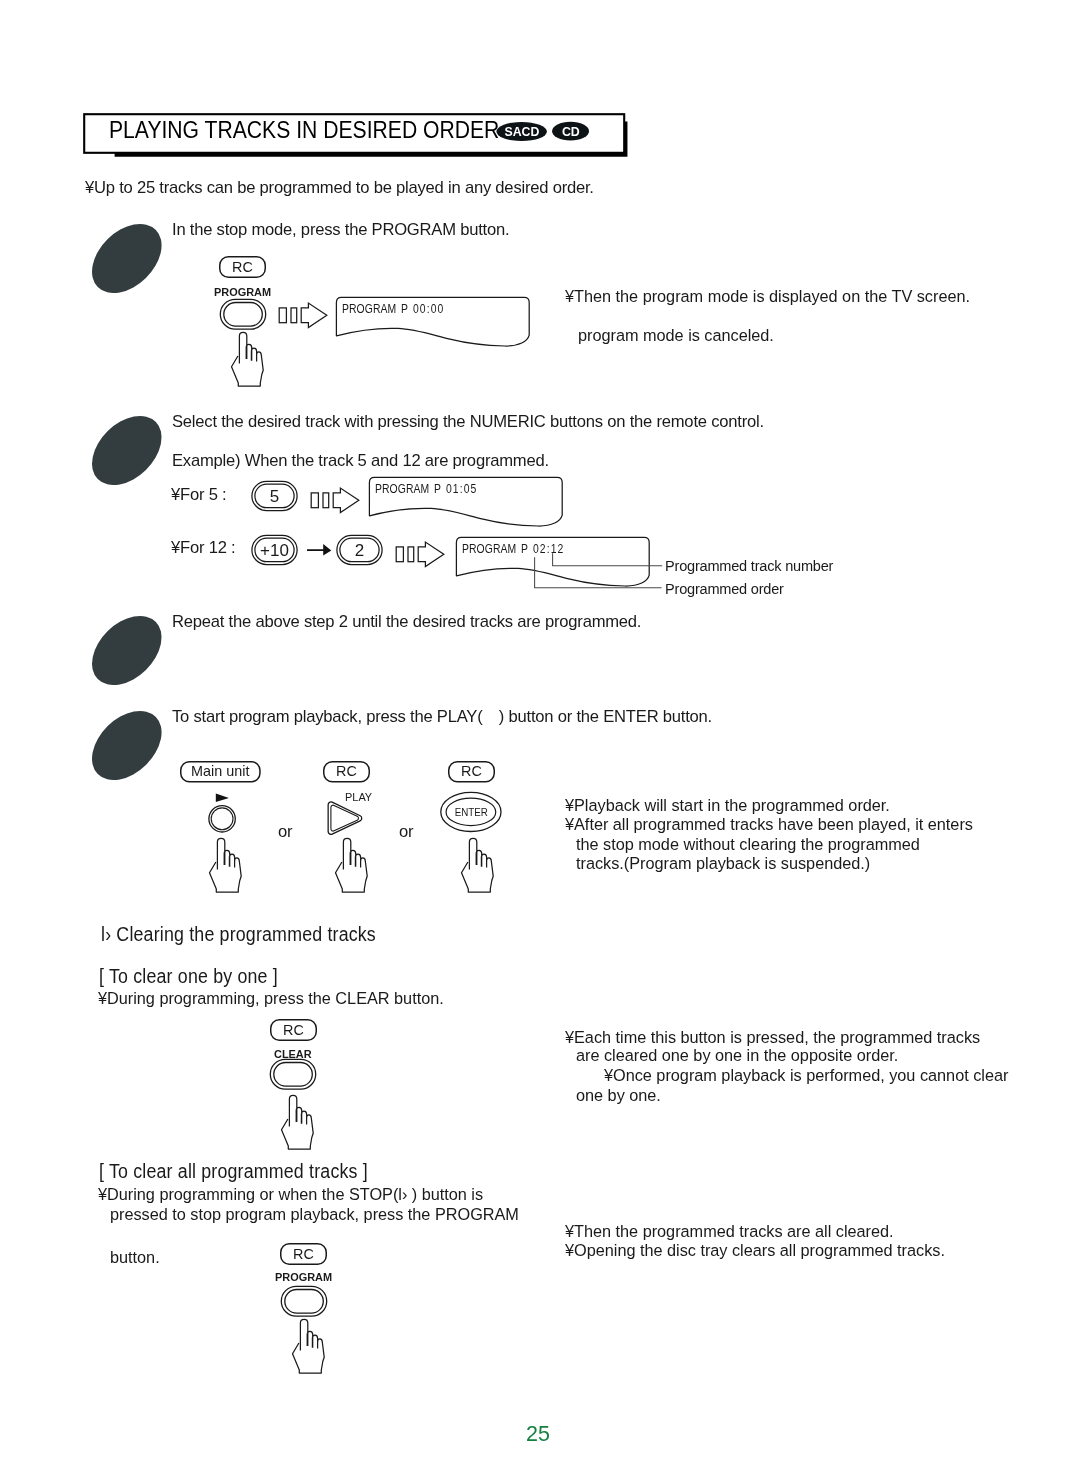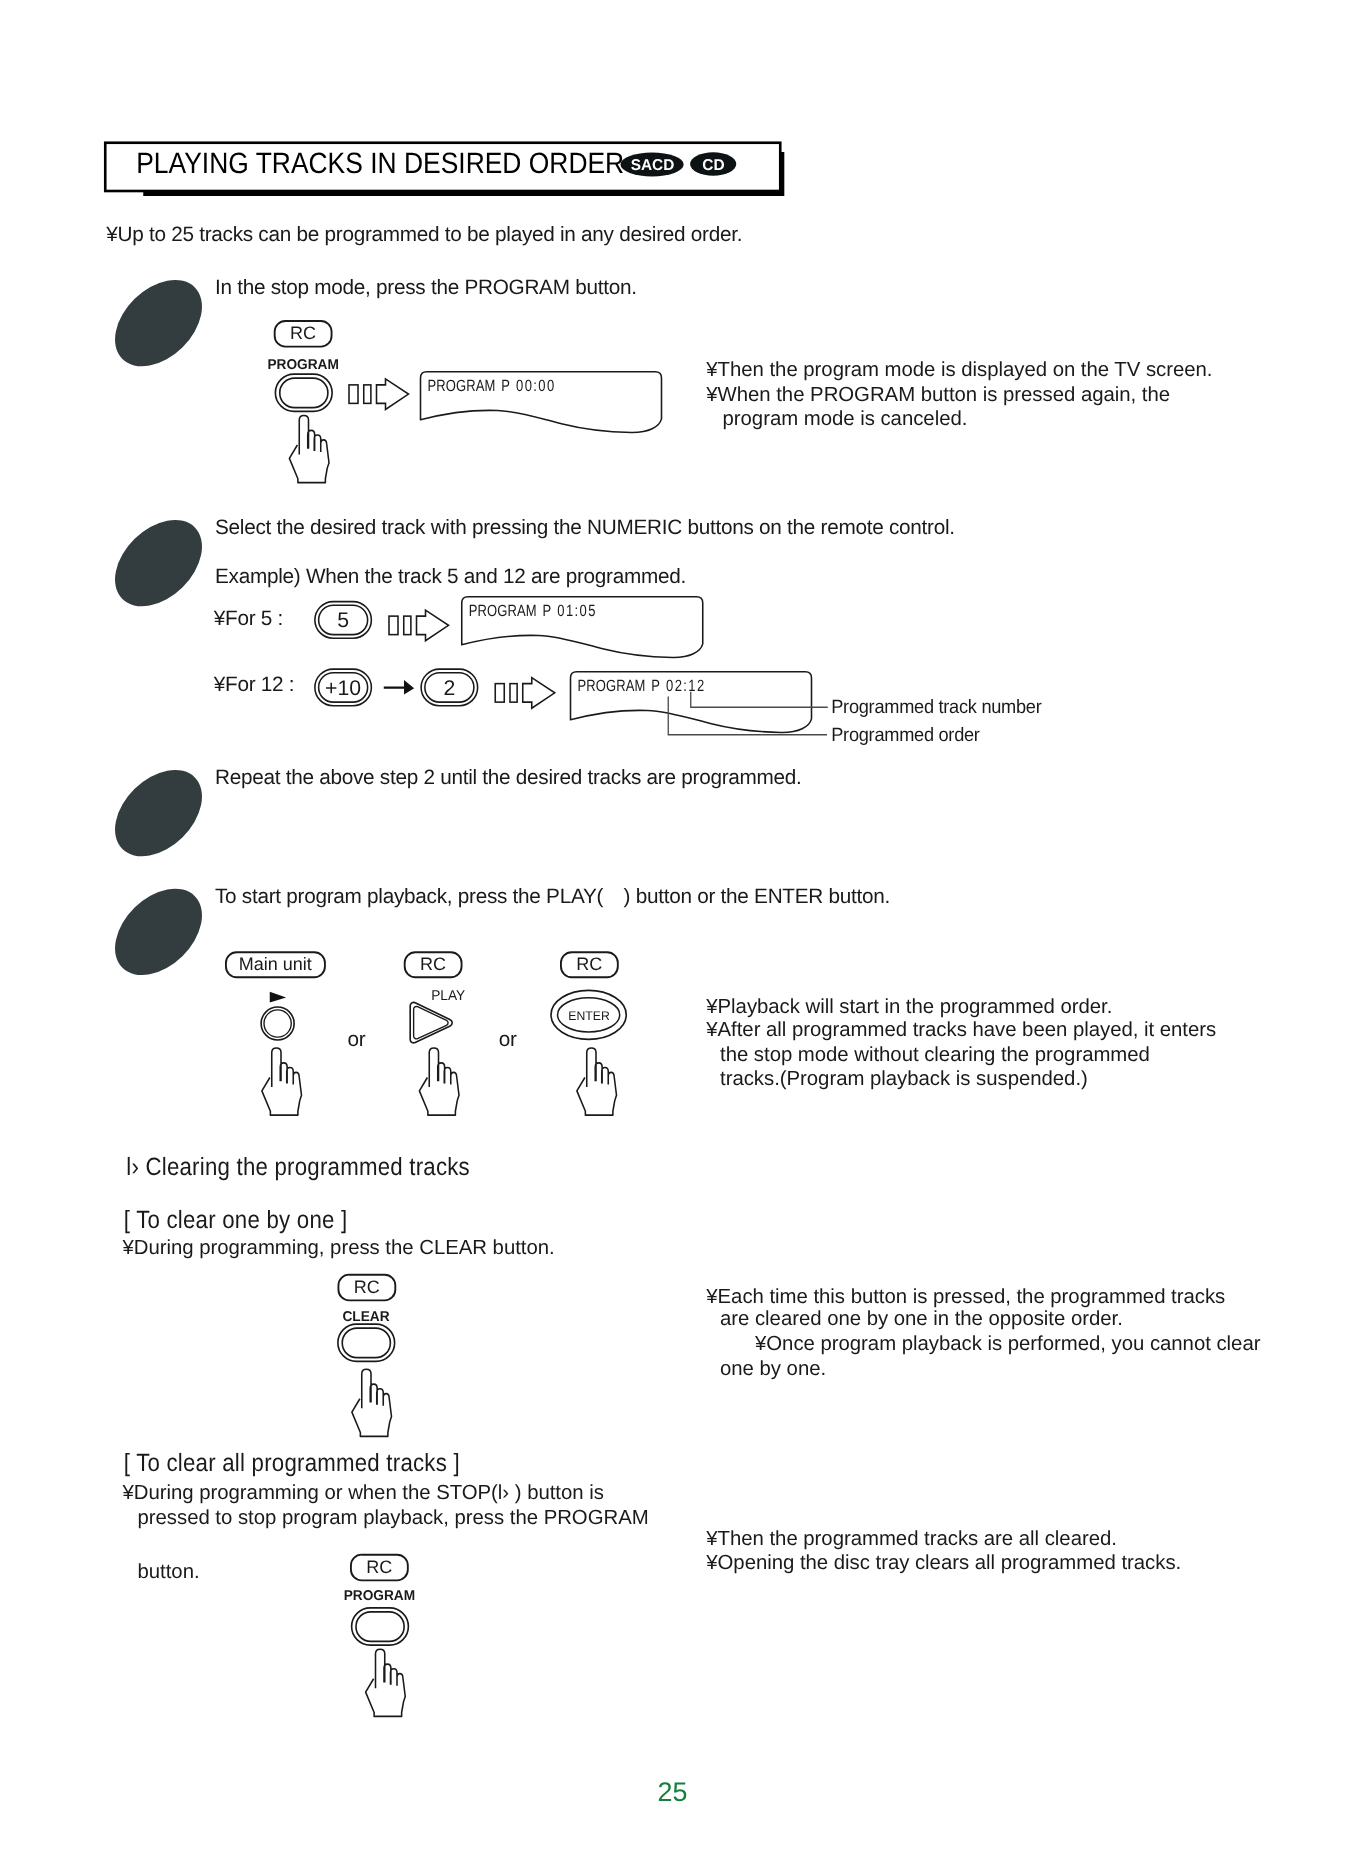--- a/index.html
+++ b/index.html
@@ -64,21 +64,20 @@
 
   <svg class="abs" style="left:330px;top:292px;" width="210" height="60" viewBox="0 0 210 60">
     <path d="M6.4,43.8 L6.4,10.4 Q6.4,5.4 11.4,5.4 L194.2,5.4 Q199.2,5.4 199.2,10.4 L199.2,43.1
              C197.5,49.5 189,54.2 175,54.0 C155,53.6 135,51.0 120,47.2
              C102,42.8 85,37.0 68,36.4 C46,35.6 24,39.2 6.4,43.8 Z" fill="#fff" stroke="#1a1a1a" stroke-width="1.25" stroke-linejoin="round"></path>
   </svg>
   <div class="abs disp-txt" style="left:342px;top:301px;">PROGRAM</div>
   <div class="abs disp-val" style="left:401px;top:301px;">P 00:00</div>
 
   <div class="abs note-txt" style="left:565px;top:285px;">¥Then the program mode is displayed on the TV screen.</div>
-  <div class="abs note-txt" style="left:565px;top:305px;">¥When the PROGRAM button is pressed again, the</div>
   <div class="abs note-txt" style="left:578px;top:324px;">program mode is canceled.</div>
 
   <svg class="abs" style="left:88px;top:411px;" width="78" height="78" viewBox="0 0 78 78">
     <ellipse cx="38.8" cy="39.5" rx="40.75" ry="27.25" fill="#333d3f" transform="rotate(-44.5 38.8 39.5)"></ellipse>
   </svg>
   <div class="abs body-txt" style="left:172px;top:410px;">Select the desired track with pressing the NUMERIC buttons on the remote control.</div>
   <div class="abs body-txt" style="left:172px;top:449px;">Example) When the track 5 and 12 are programmed.</div>
 
   <div class="abs body-txt" style="left:171px;top:483px;">¥For 5 :</div>
   <svg class="abs" style="left:251px;top:480px;" width="50" height="34" viewBox="0 0 50 34">

